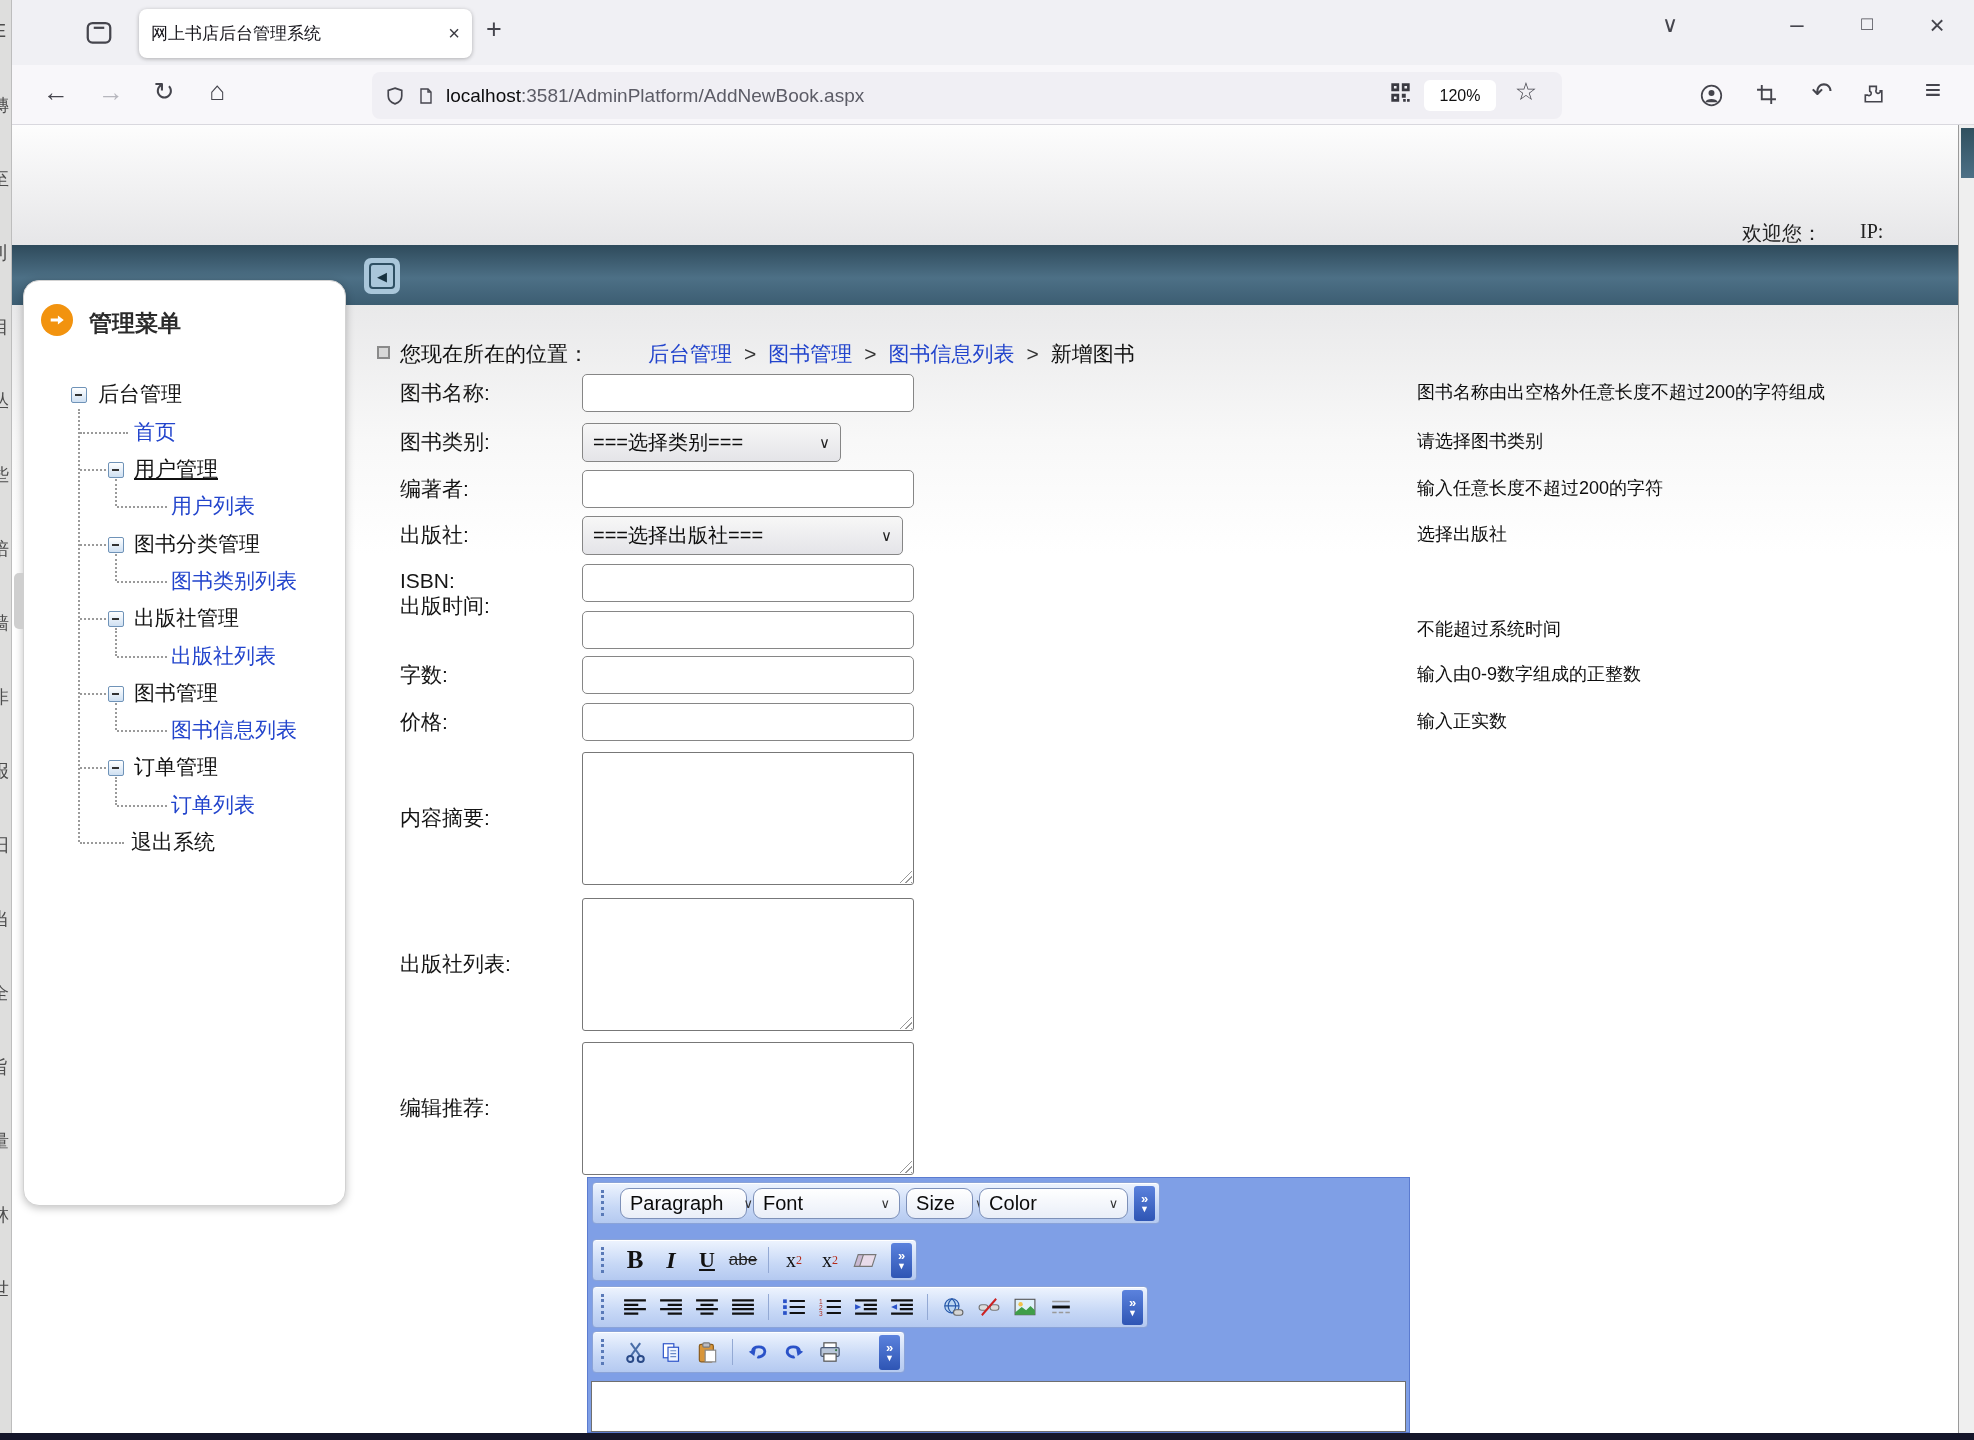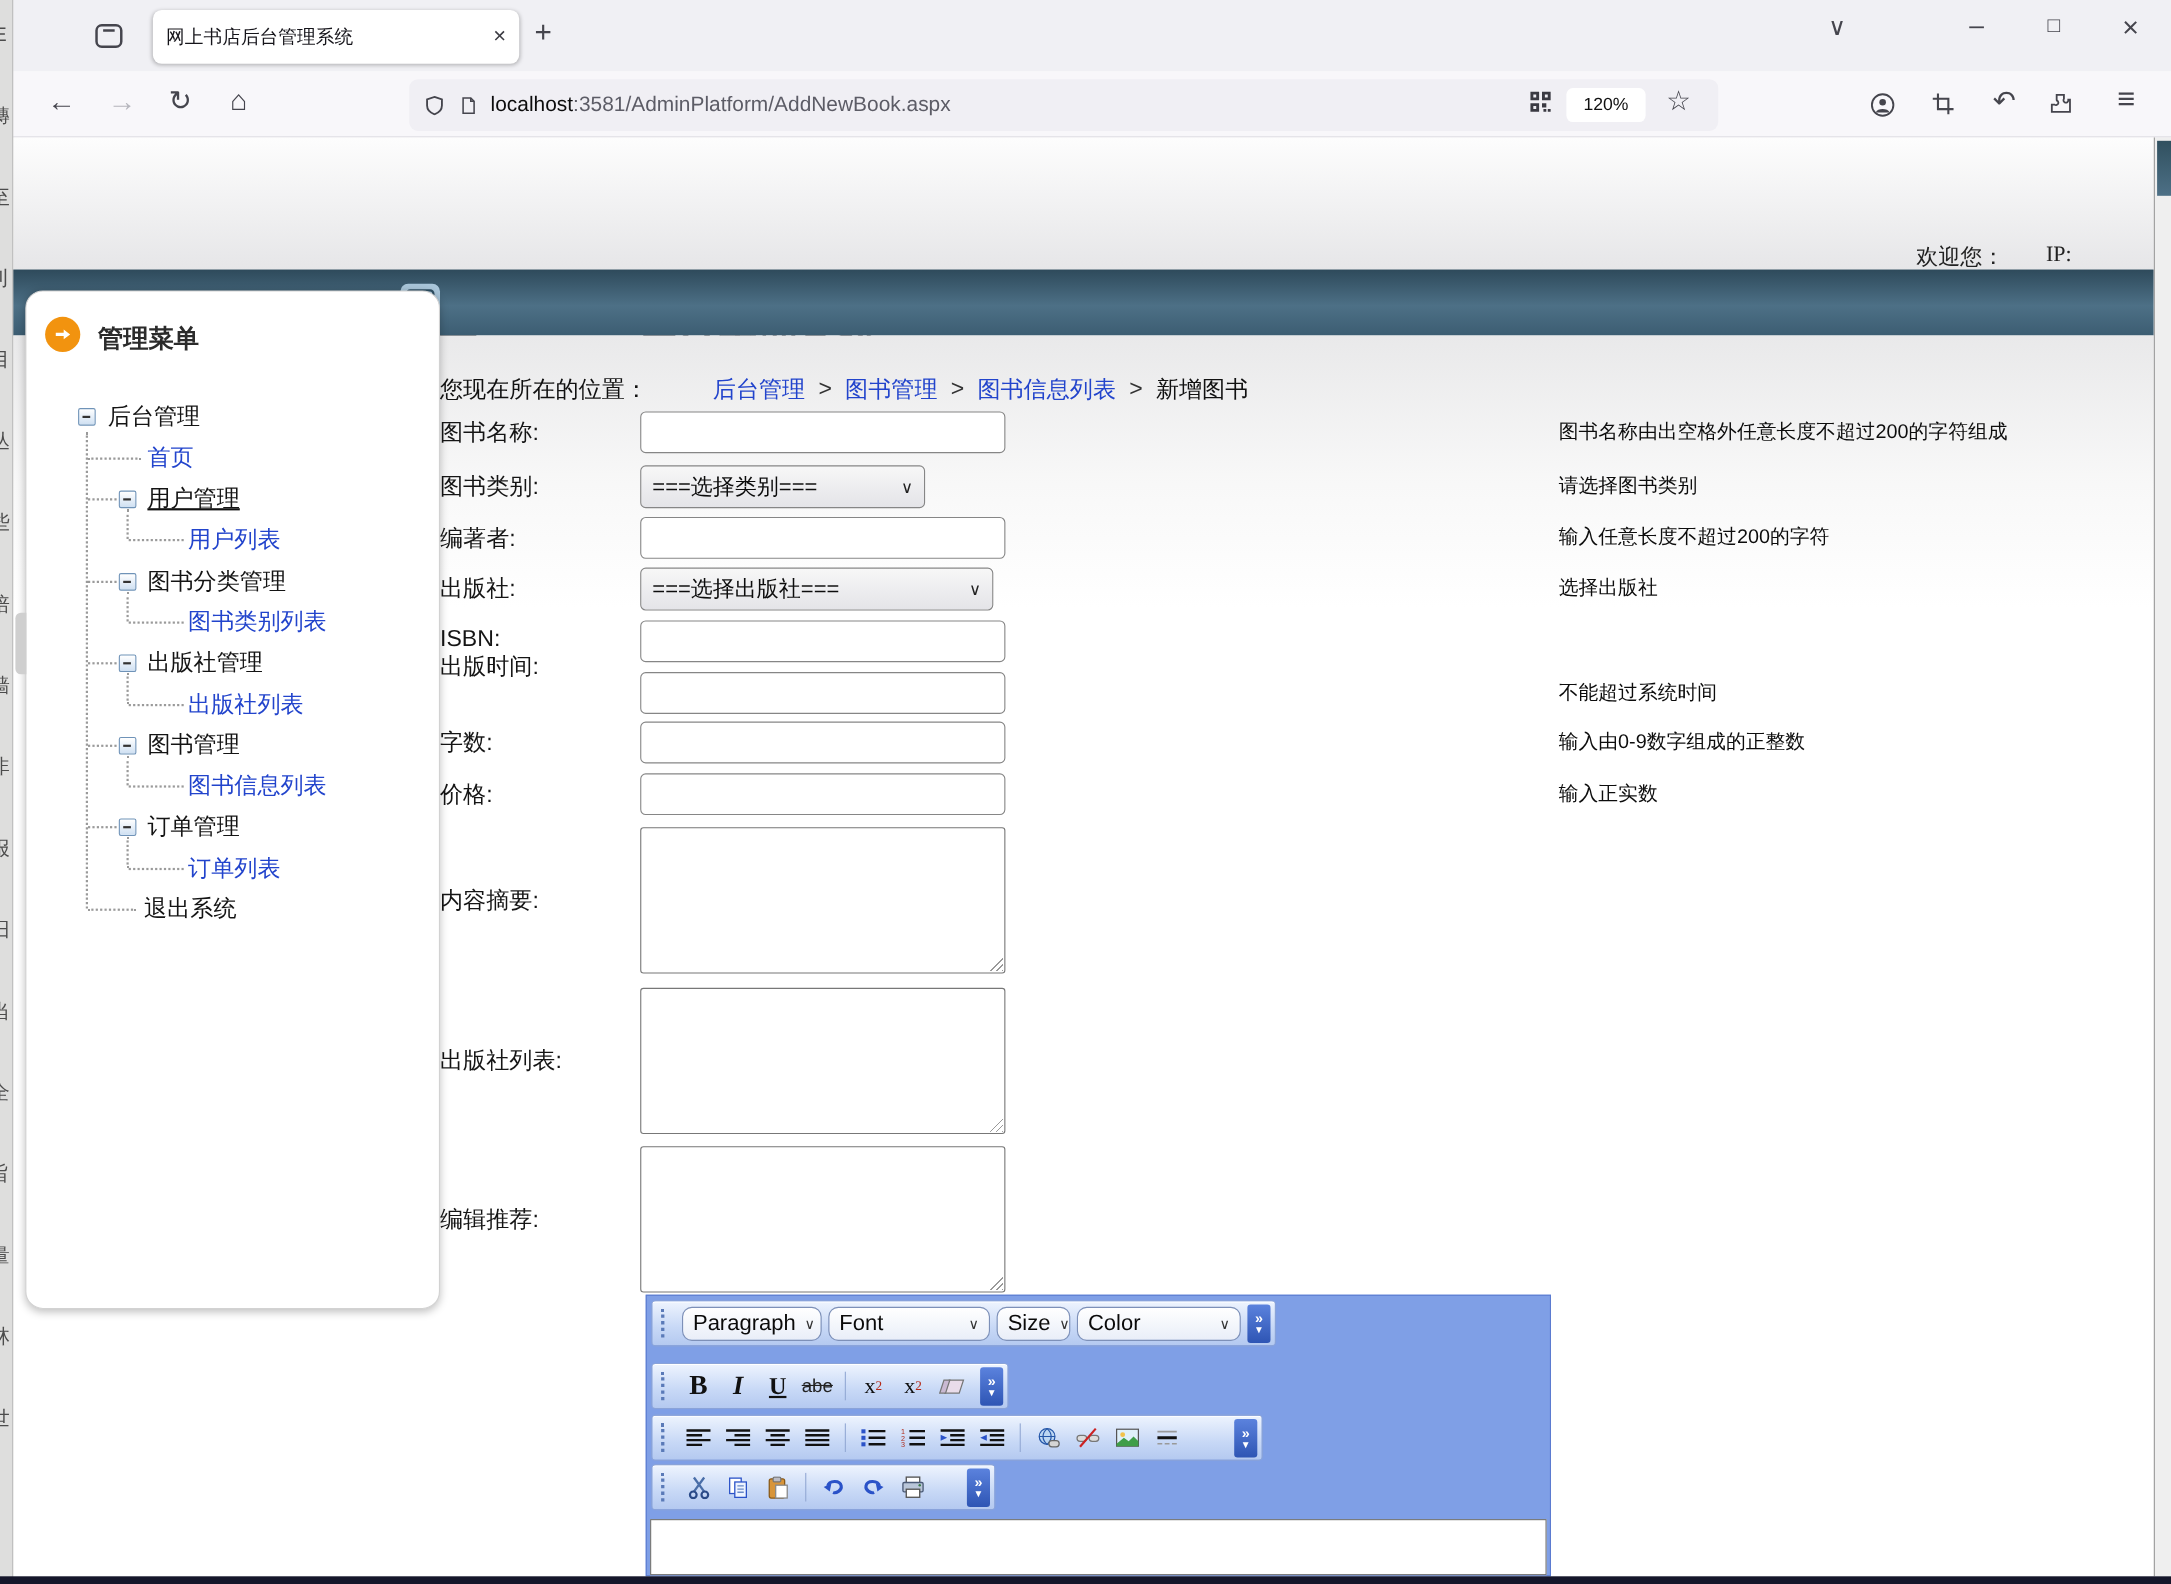--- a/index.html
+++ b/index.html
@@ -34,21 +34,21 @@
   
   #tealbar{left:0;top:245px;width:1958px;height:60px;
            background:linear-gradient(180deg,#2e4a5b 0%,#4d7086 55%,#3c5d72 100%);}
   #collapseBtn{left:364px;top:258px;width:36px;height:36px;background:#a9c6da;border-radius:7px;cursor:pointer;
                display:flex;align-items:center;justify-content:center;}
   #collapseBtn .inner{width:22px;height:22px;border:2px solid #2e4f63;border-radius:4px;display:flex;align-items:center;justify-content:center;
                       color:#16303f;font-size:13px;line-height:1;}
   #logout{left:1690px;top:262px;display:flex;align-items:center;gap:16px;cursor:pointer;}
   #logout .lbl{font-size:30px;font-weight:700;color:#fff;letter-spacing:2px;}
   
-  #sidebar{left:23px;top:264px;width:377px;height:926px;background:#fff;border:1px solid #d2d2d2;border-radius:16px;
+  #sidebar{left:23px;top:280px;width:323px;height:926px;background:#fff;border:1px solid #d2d2d2;border-radius:16px;
            box-shadow:0 2px 8px rgba(0,0,0,.25);z-index:40;box-sizing:border-box;padding-left:37px;}
   #menuBadge{left:17px;top:23px;width:32px;height:32px;background:#f2930f;border-radius:50%;
              display:flex;align-items:center;justify-content:center;}
   #menuTitle{left:65px;top:27px;font-size:23px;font-weight:700;color:#2b2b2b;}
   .trow{position:absolute;height:26px;display:flex;align-items:center;font-size:21px;white-space:nowrap;}
   .tlink{color:#2244cc;cursor:pointer;}
   .tnode{color:#141414;cursor:pointer;}
   .xbox{position:absolute;width:14px;height:14px;border:1px solid #6f93b8;border-radius:2px;
         background:linear-gradient(180deg,#ffffff,#cfe0f2);cursor:pointer;}
   .xbox::after{content:"";position:absolute;left:3px;top:6px;width:7px;height:2px;background:#333;}
@@ -79,21 +79,21 @@
         background:repeating-linear-gradient(-45deg,#999 0 1px,transparent 1px 4px);
         clip-path:polygon(100% 0,100% 100%,0 100%);}
   
   #editor{left:587px;top:1177px;width:823px;height:256px;background:#7f9fe6;border:1px solid #5b7bd0;box-sizing:border-box;}
   .tbar{position:absolute;left:4px;height:42px;border:1px solid #8aa3d8;border-radius:4px;
         background:linear-gradient(180deg,#eef4fe 0%,#c7d8f6 60%,#b4c9f0 100%);
         box-shadow:inset 0 1px 0 #fff;display:flex;align-items:center;padding:0 4px;box-sizing:border-box;gap:6px;}
   .tgrip{width:4px;height:26px;border-left:3px dotted #5a7ab8;margin:0 6px 0 4px;}
   .chip{height:31px;border:1px solid #7d90b8;border-radius:9px;background:linear-gradient(180deg,#ffffff,#e9eef8);
         display:flex;align-items:center;justify-content:space-between;padding:0 9px;box-sizing:border-box;
-        font-size:20px;color:#0a0a0a;cursor:pointer;}
+        font-size:20px;color:#0a0a0a;cursor:pointer;gap:12px;}
   .chip .chev{font-size:13px;color:#333;margin-left:8px;}
   .tbtn{min-width:30px;height:30px;display:flex;align-items:center;justify-content:center;cursor:pointer;border-radius:3px;}
   .tsep{width:0;height:26px;border-left:1px solid #93a9d4;margin:0 4px;}
   .ovf{width:21px;height:35px;margin-left:auto;border-radius:3px;background:linear-gradient(180deg,#5b82dd,#2e55b4);
        color:#fff;display:flex;flex-direction:column;align-items:center;justify-content:center;line-height:1;cursor:pointer;}
   .ovf .m{font-size:13px;font-weight:700;} .ovf .d{font-size:9px;}
   .bB{font-family:"Liberation Serif",serif;font-weight:700;font-size:25px;color:#111;}
   .bI{font-family:"Liberation Serif",serif;font-style:italic;font-weight:700;font-size:24px;color:#111;}
   .bU{font-family:"Liberation Serif",serif;font-weight:700;font-size:22px;text-decoration:underline;color:#111;}
   .bS{font-size:17px;color:#222;text-decoration:line-through;}

